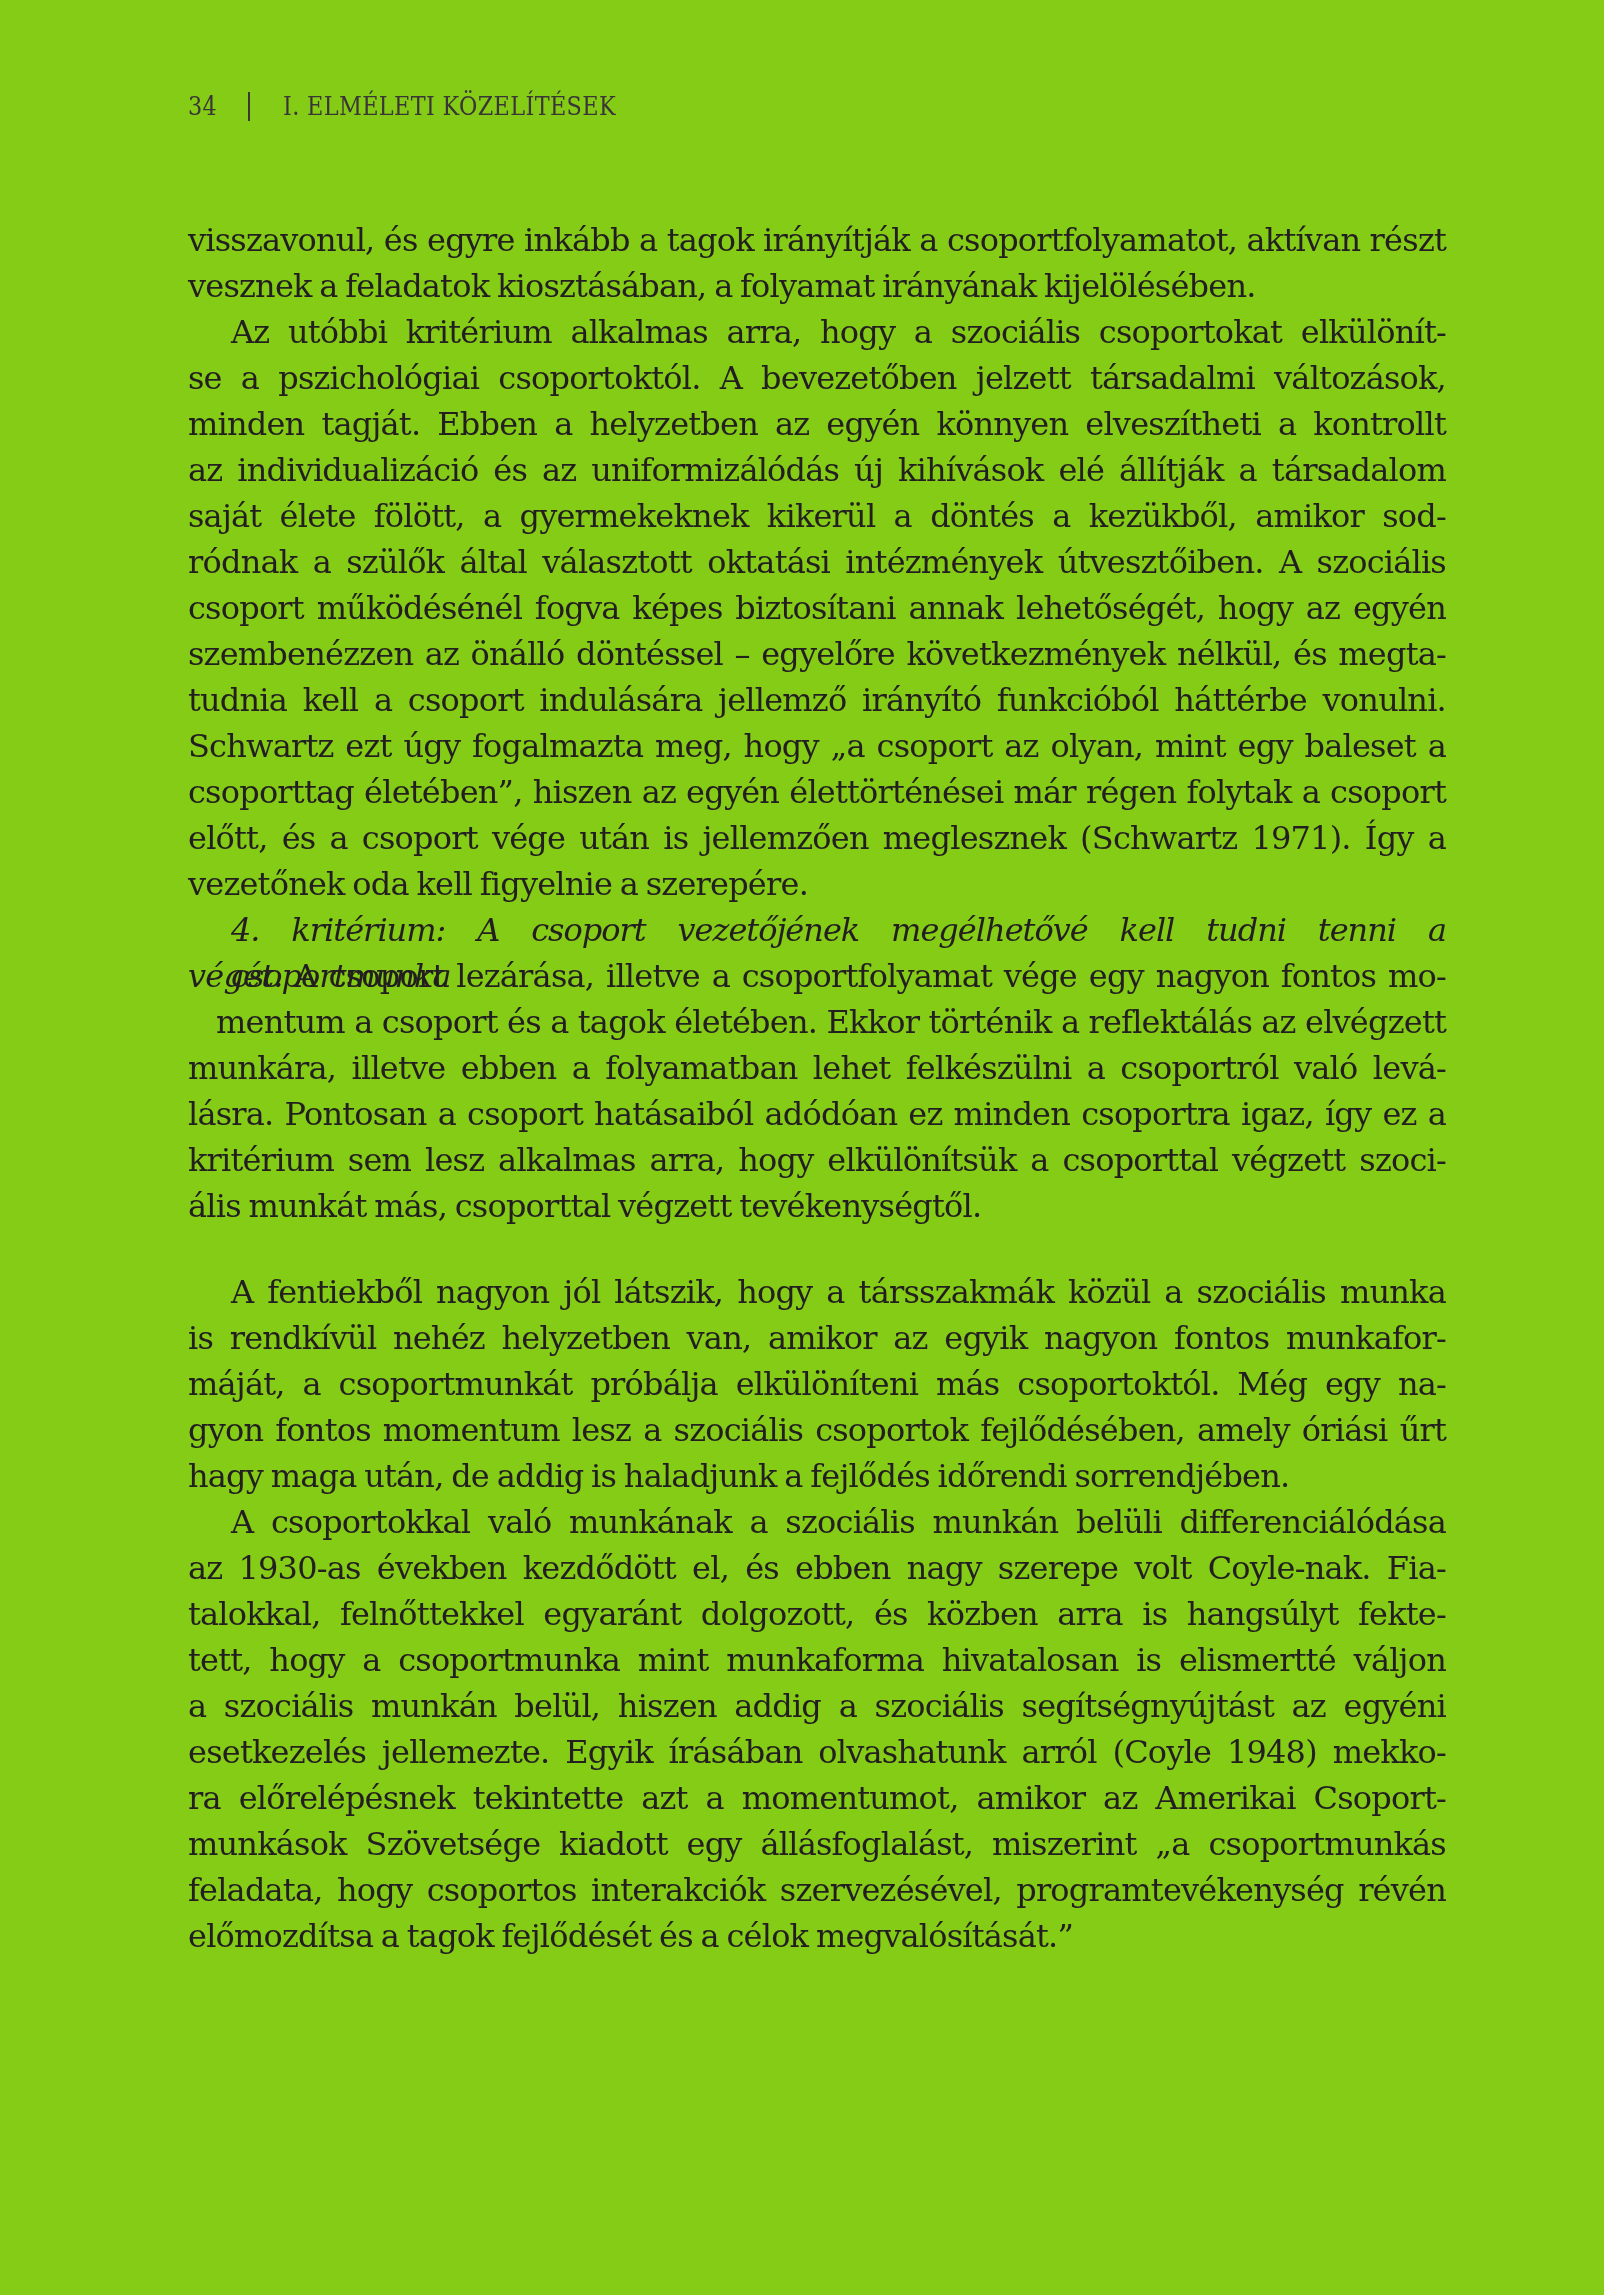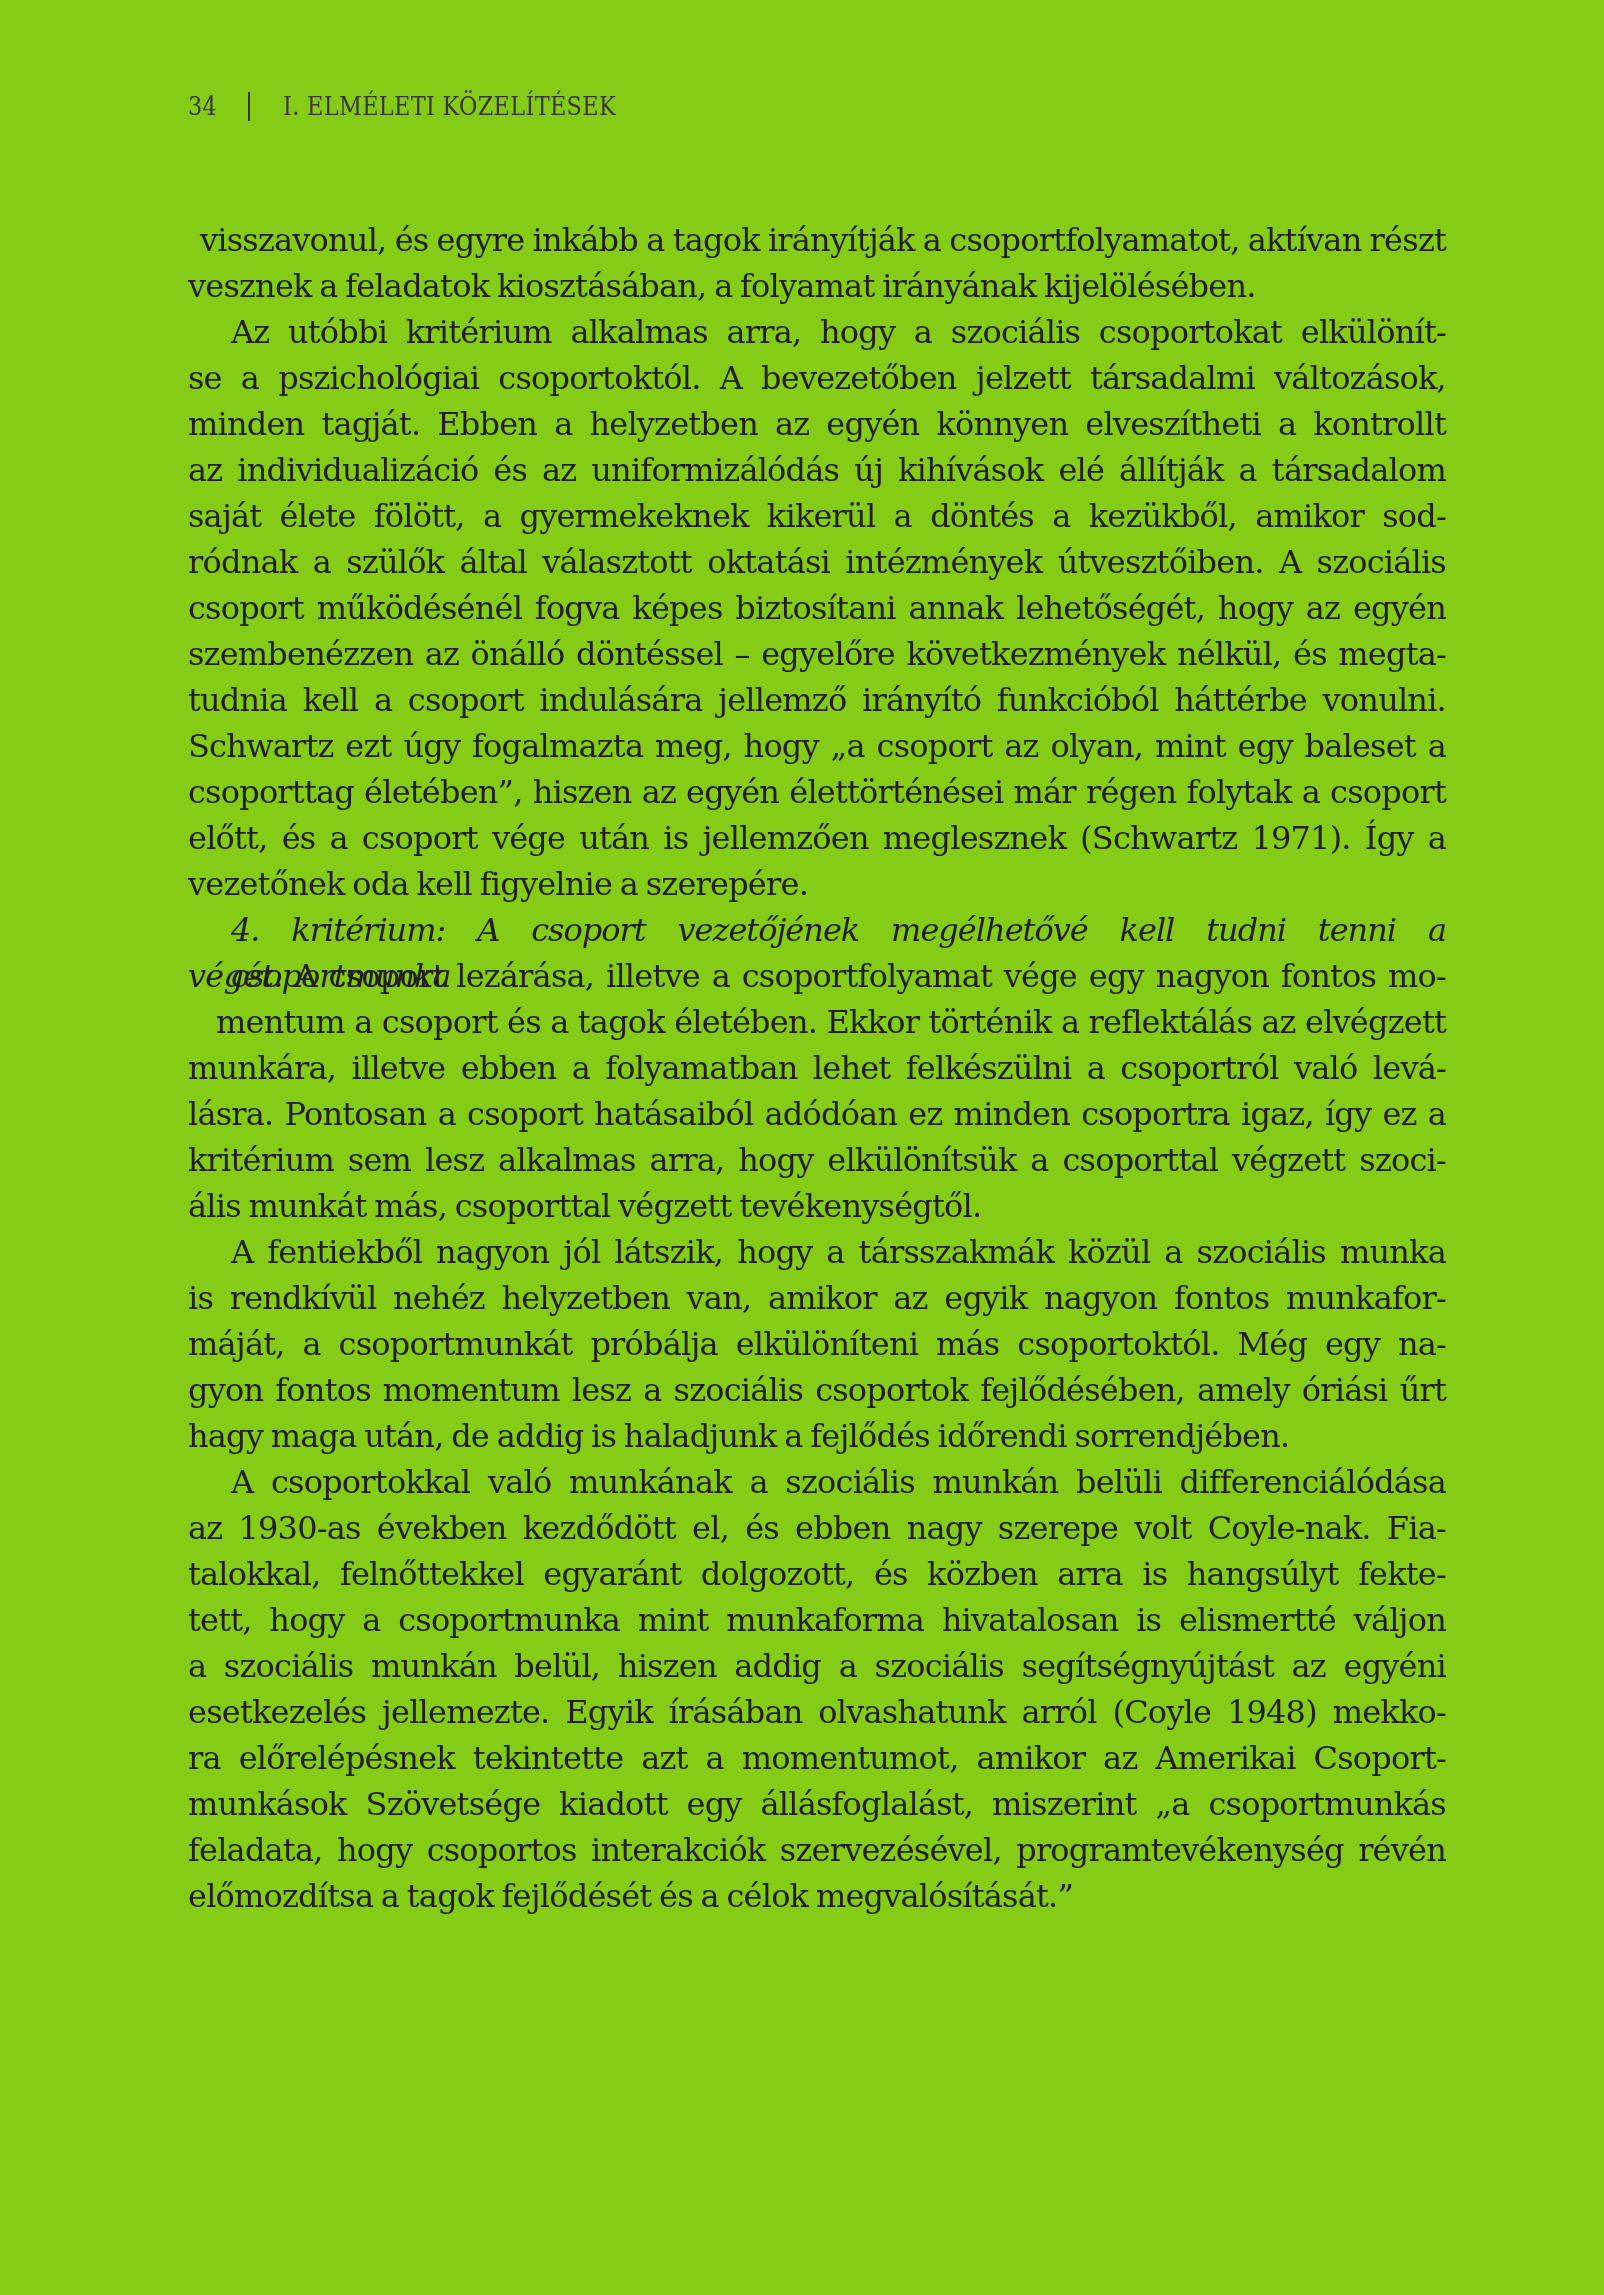--- a/index.html
+++ b/index.html
@@ -33,21 +33,21 @@
 
 <div class="page">
   <div class="running-head">
     <span class="pno">34</span>
     <span class="sep"></span>
     <span class="title">I. ELMÉLETI KÖZELÍTÉSEK</span>
   </div>
 
   <div class="body-text" id="body-text">
       <div>
-        <div class="line" style="text-align: justify; text-align-last: justify; white-space: normal; margin-left: 12px;"><span>visszavonul, és egyre inkább a tagok irányítják a csoportfolyamatot, aktívan részt</span></div>
+        <div class="line" style="text-align: justify; text-align-last: justify; white-space: normal;"><span>visszavonul, és egyre inkább a tagok irányítják a csoportfolyamatot, aktívan részt</span></div>
         <div class="line last" style=""><span>vesznek a feladatok kiosztásában, a folyamat irányának kijelölésében.</span></div>
       </div>
       <div>
         <div class="line indent" style="text-align: justify; text-align-last: justify; white-space: normal;"><span>Az utóbbi kritérium alkalmas arra, hogy a szociális csoportokat elkülönít-</span></div>
         <div class="line" style="text-align: justify; text-align-last: justify; white-space: normal;"><span>se a pszichológiai csoportoktól. A bevezetőben jelzett társadalmi változások,</span></div>
         <div class="line" style="text-align: justify; text-align-last: justify; white-space: normal;"><span>minden tagját. Ebben a helyzetben az egyén könnyen elveszítheti a kontrollt</span></div>
         <div class="line" style="text-align: justify; text-align-last: justify; white-space: normal;"><span>az individualizáció és az uniformizálódás új kihívások elé állítják a társadalom</span></div>
         <div class="line" style="text-align: justify; text-align-last: justify; white-space: normal;"><span>saját élete fölött, a gyermekeknek kikerül a döntés a kezükből, amikor sod-</span></div>
         <div class="line" style="text-align: justify; text-align-last: justify; white-space: normal;"><span>ródnak a szülők által választott oktatási intézmények útvesztőiben. A szociális</span></div>
         <div class="line" style="text-align: justify; text-align-last: justify; white-space: normal;"><span>csoport működésénél fogva képes biztosítani annak lehetőségét, hogy az egyén</span></div>
@@ -61,21 +61,21 @@
       <div>
         <div class="line indent" style="text-align: justify; text-align-last: justify; letter-spacing: -1px; white-space: normal;"><span class="it">4. kritérium: A csoport vezetőjének megélhetővé kell tudni tenni a csoportmunka</span></div>
         <div class="line" style="text-align: justify; text-align-last: justify; white-space: normal;"><span class="it">végét.</span><span> A csoport lezárása, illetve a csoportfolyamat vége egy nagyon fontos mo-</span></div>
         <div class="line" style="text-align: justify; text-align-last: justify; white-space: normal; margin-left: 28px;"><span>mentum a csoport és a tagok életében. Ekkor történik a reflektálás az elvégzett</span></div>
         <div class="line" style="text-align: justify; text-align-last: justify; white-space: normal;"><span>munkára, illetve ebben a folyamatban lehet felkészülni a csoportról való levá-</span></div>
         <div class="line" style="text-align: justify; text-align-last: justify; white-space: normal;"><span>lásra. Pontosan a csoport hatásaiból adódóan ez minden csoportra igaz, így ez a</span></div>
         <div class="line" style="text-align: justify; text-align-last: justify; white-space: normal;"><span>kritérium sem lesz alkalmas arra, hogy elkülönítsük a csoporttal végzett szoci-</span></div>
         <div class="line last" style=""><span>ális munkát más, csoporttal végzett tevékenységtől.</span></div>
       </div>
       <div>
-        <div class="line indent" style="text-align: justify; text-align-last: justify; white-space: normal;"><span>A fentiekből nagyon jól látszik, hogy a társszakmák közül a szociális munka</span></div>
+        <div class="line indent" style="text-align: justify; text-align-last: justify; white-space: normal; margin-top: 40px;"><span>A fentiekből nagyon jól látszik, hogy a társszakmák közül a szociális munka</span></div>
         <div class="line" style="text-align: justify; text-align-last: justify; white-space: normal;"><span>is rendkívül nehéz helyzetben van, amikor az egyik nagyon fontos munkafor-</span></div>
         <div class="line" style="text-align: justify; text-align-last: justify; white-space: normal;"><span>máját, a csoportmunkát próbálja elkülöníteni más csoportoktól. Még egy na-</span></div>
         <div class="line" style="text-align: justify; text-align-last: justify; white-space: normal;"><span>gyon fontos momentum lesz a szociális csoportok fejlődésében, amely óriási űrt</span></div>
         <div class="line last" style=""><span>hagy maga után, de addig is haladjunk a fejlődés időrendi sorrendjében.</span></div>
       </div>
       <div>
         <div class="line indent" style="text-align: justify; text-align-last: justify; white-space: normal;"><span>A csoportokkal való munkának a szociális munkán belüli differenciálódása</span></div>
         <div class="line" style="text-align: justify; text-align-last: justify; white-space: normal;"><span>az 1930-as években kezdődött el, és ebben nagy szerepe volt Coyle-nak. Fia-</span></div>
         <div class="line" style="text-align: justify; text-align-last: justify; white-space: normal;"><span>talokkal, felnőttekkel egyaránt dolgozott, és közben arra is hangsúlyt fekte-</span></div>
         <div class="line" style="text-align: justify; text-align-last: justify; white-space: normal;"><span>tett, hogy a csoportmunka mint munkaforma hivatalosan is elismertté váljon</span></div>

